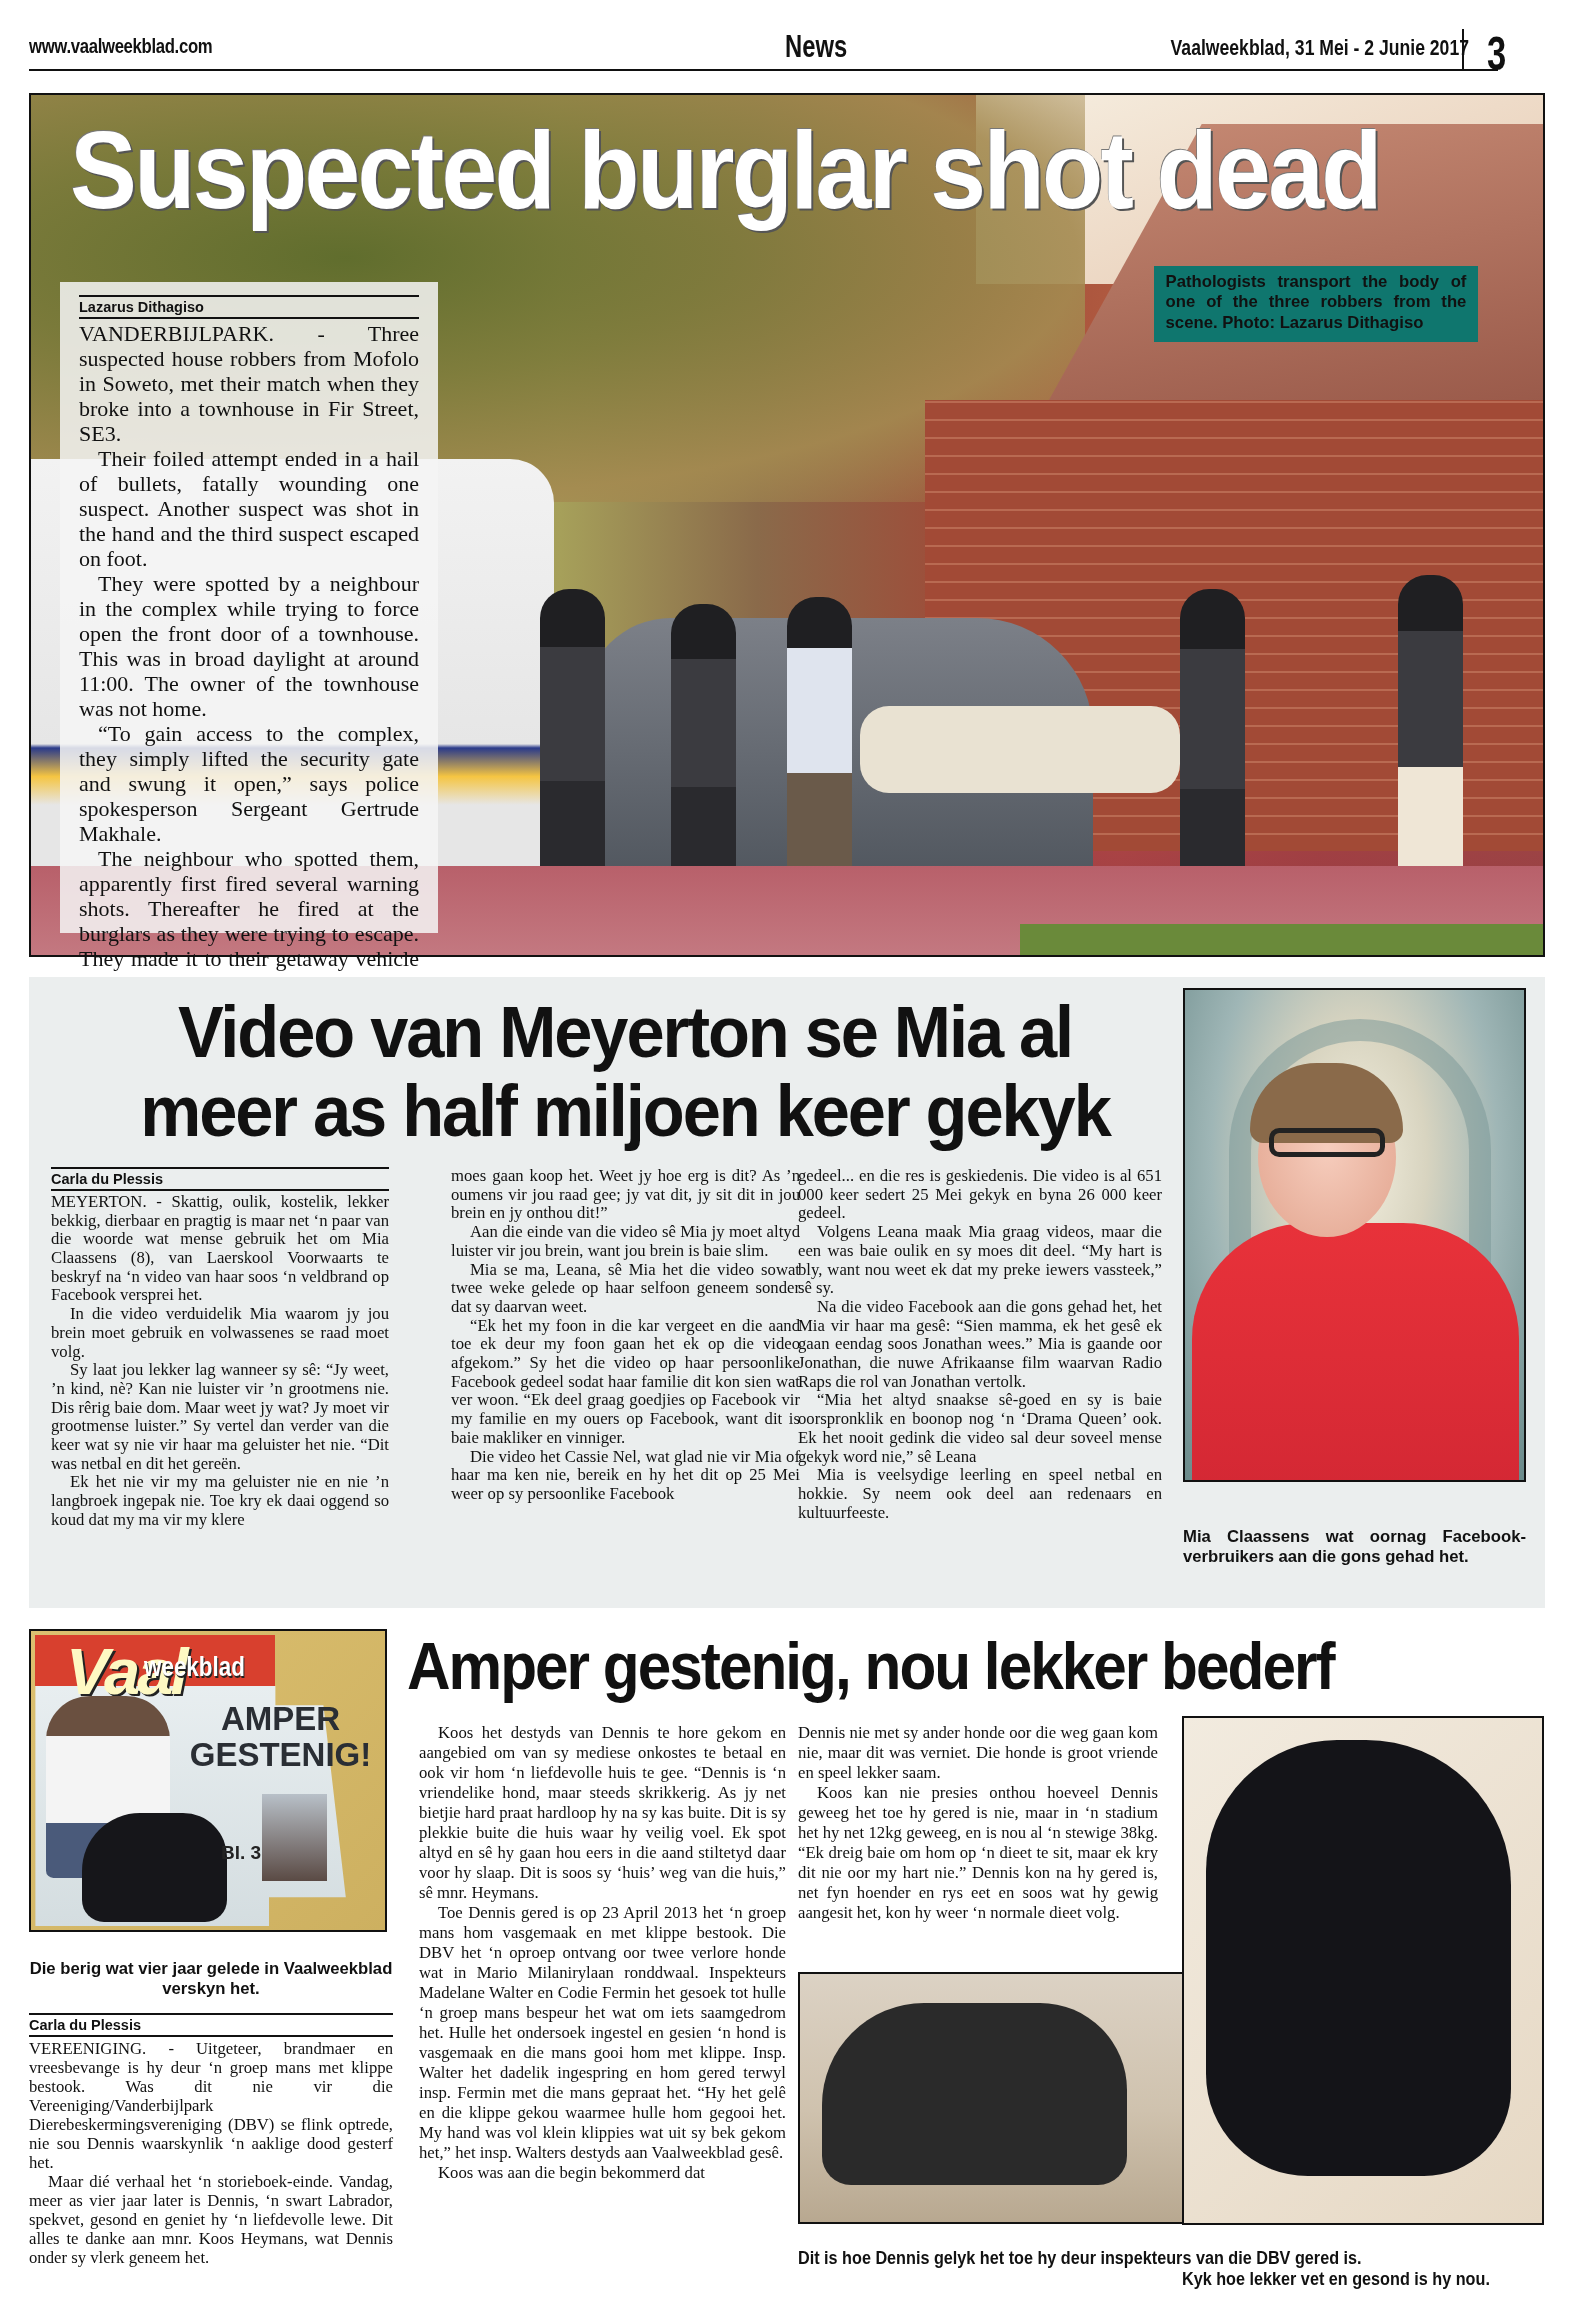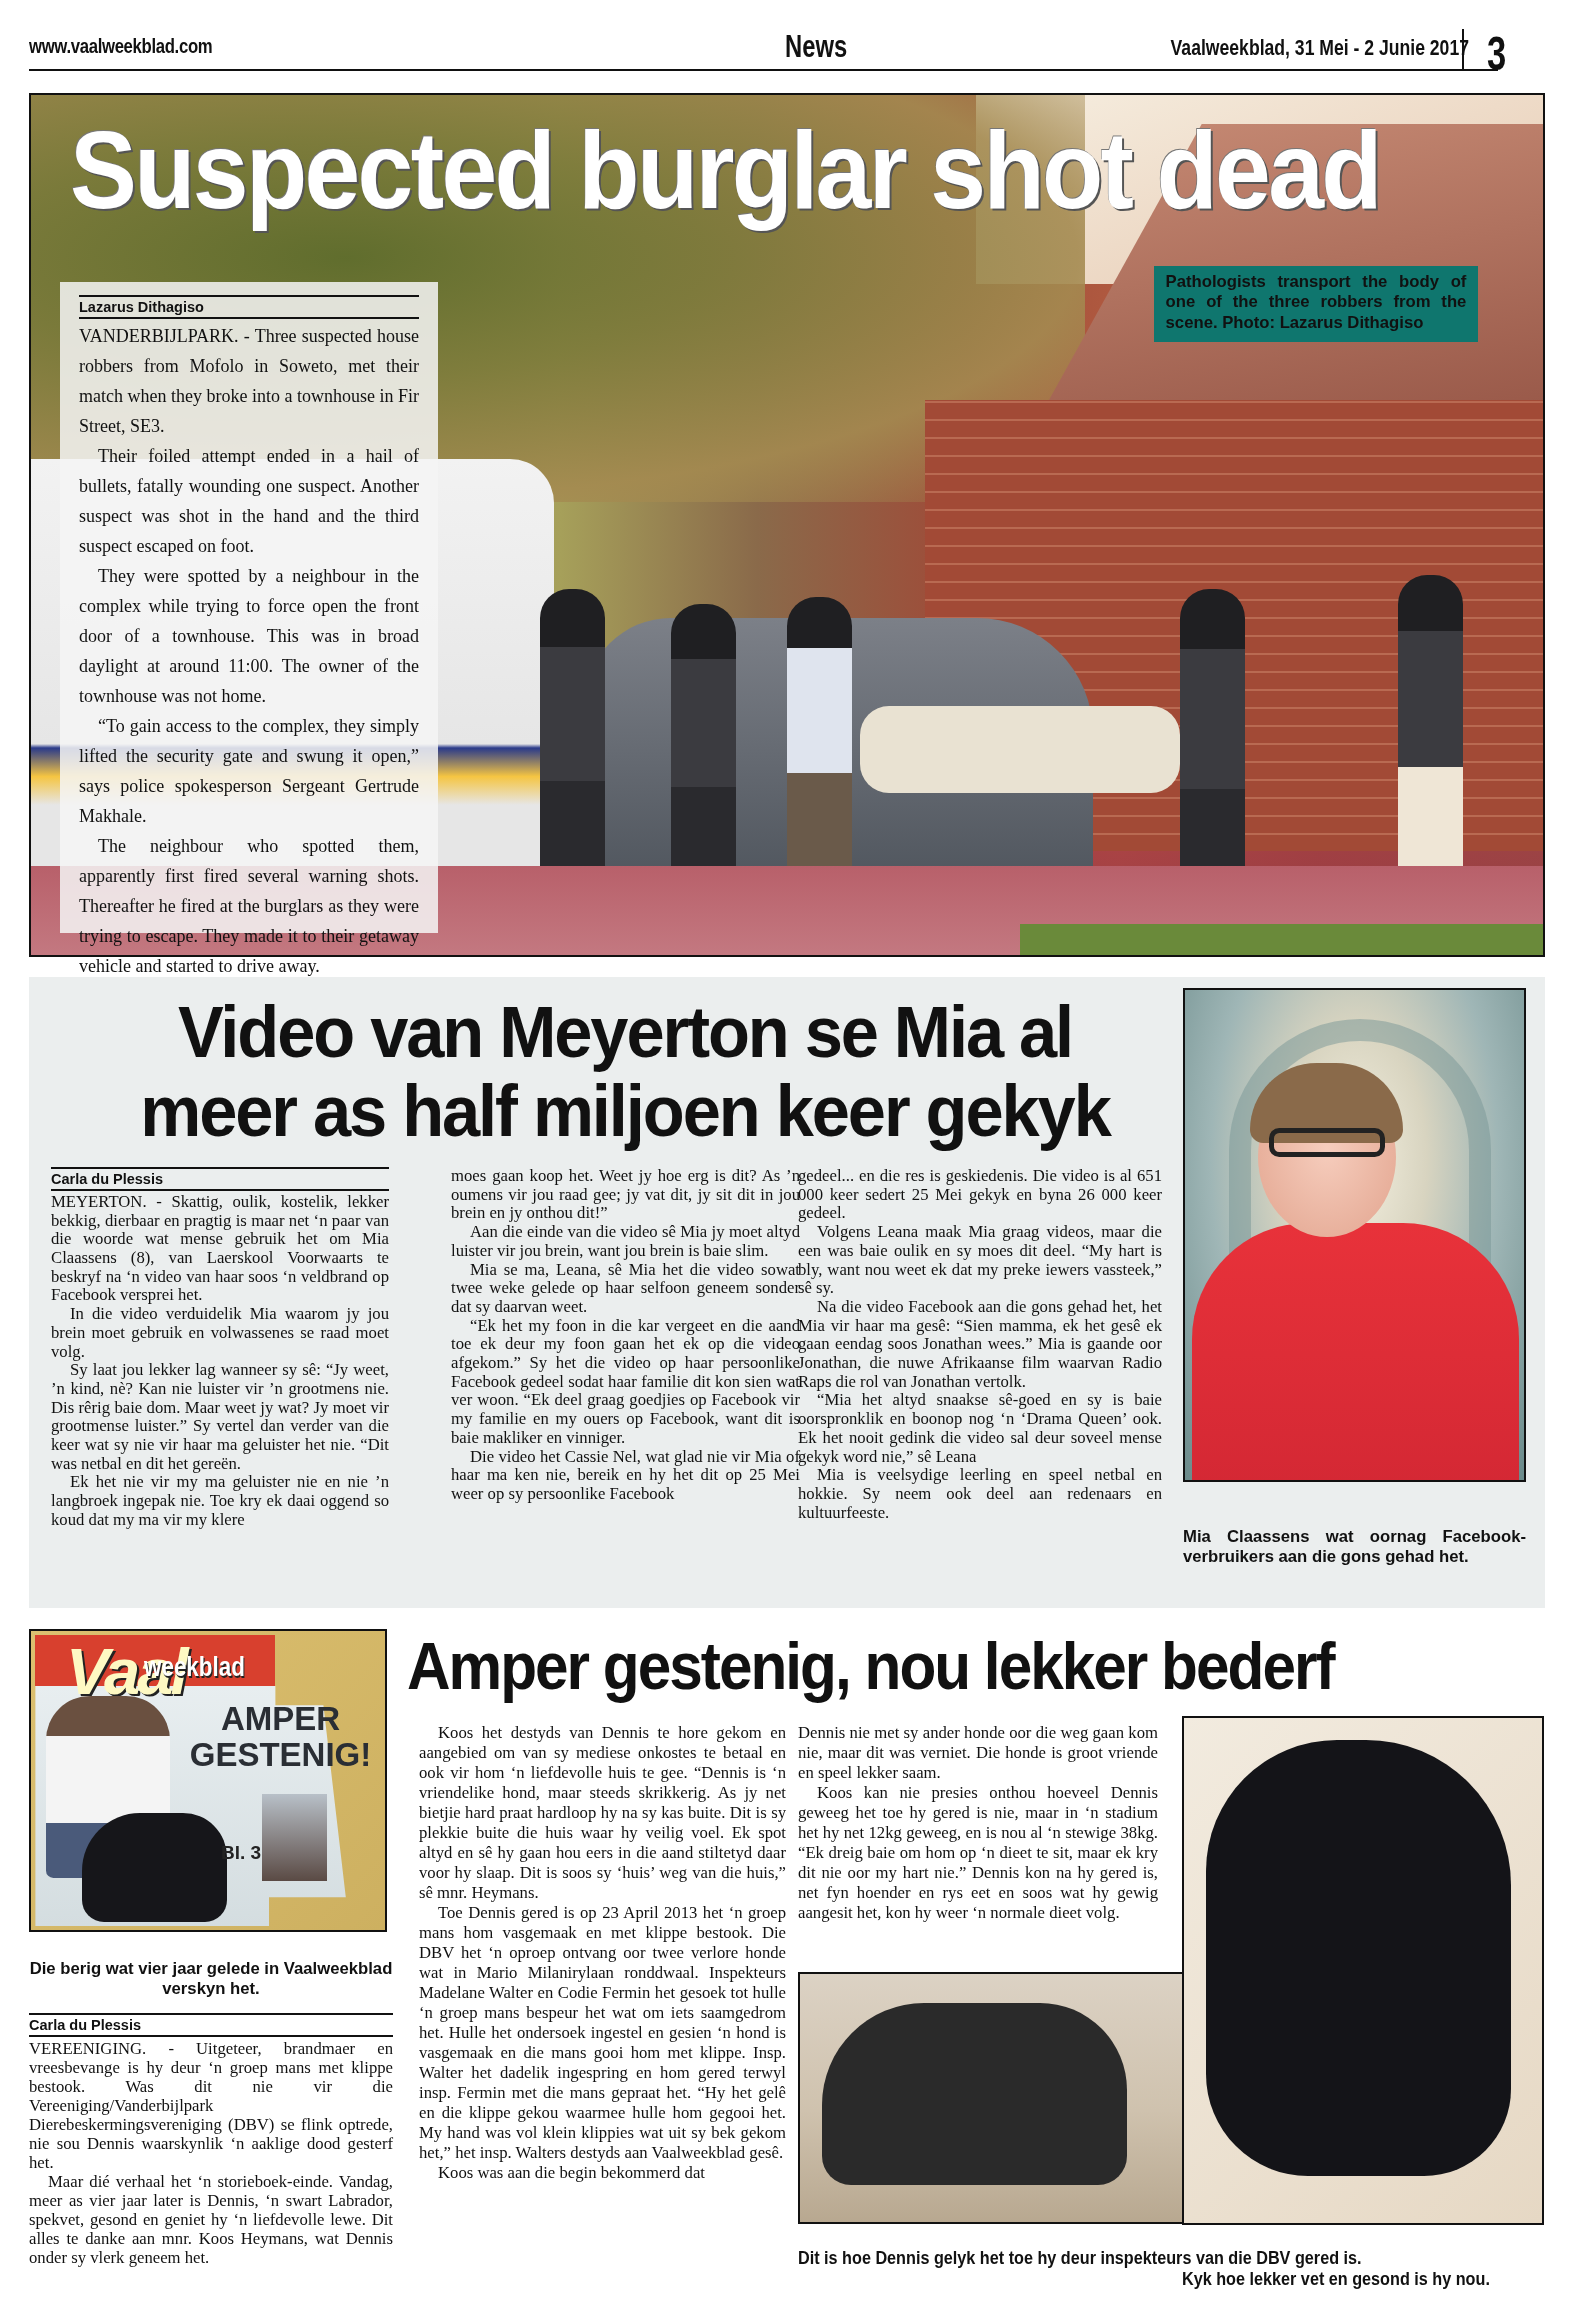--- a/index.html
+++ b/index.html
@@ -28,21 +28,21 @@
   .photo1 .car { position: absolute; left: 553px; top: 523px; width: 509px; height: 276px; background: linear-gradient(180deg, #7c8088, #4e545c); border-radius: 87px 116px 22px 22px; }
   .photo1 .body { position: absolute; left: 829px; top: 611px; width: 320px; height: 87px; background: #e9e2d2; border-radius: 29px; }
   .photo1 .ground { position: absolute; left: 0; top: 771px; width: 100%; height: 95px; background: linear-gradient(180deg, #b8606a, #c47a82); }
   .photo1 .grass { position: absolute; left: 989px; top: 829px; width: 538px; height: 36px; background: #6a8a3a; }
   .person { position: absolute; width: 65px; background: linear-gradient(180deg, #1f1f22 0 18%, #3b3b40 18% 60%, #2a2a2e 60%); border-radius: 29px 29px 4.4px 4.4px; }
 
   .headline1 { position: absolute; left: 70px; top: 116px; font-family: "Liberation Sans", sans-serif; font-weight: bold; font-size: 109px; line-height: 1; color: #fff; white-space: nowrap; letter-spacing: -2.9px; transform: scaleX(0.92); transform-origin: left; text-shadow: 2.2px 2.2px 0 #555, -0.7px -0.7px 0 #777; }
 
   .textbox1 { position: absolute; left: 60px; top: 282px; width: 378px; height: 651px; background: rgba(244,244,244,0.86); padding: 13px 19px 0 19px; }
   .byline { font-family: "Liberation Sans", sans-serif; font-weight: bold; font-size: 14.5px; border-top: 2.2px solid #111; border-bottom: 2.2px solid #111; padding: 1.5px 0 1.5px 0; margin-bottom: 1.5px; line-height: 17.4px; }
-  .body-txt p { font-size: 18px; line-height: 30px; text-align: justify; text-indent: 19px; }
+  .body-txt p { font-size: 22px; line-height: 25px; text-align: justify; text-indent: 19px; }
   .body-txt p.first { text-indent: 0; }
 
   .caption1 { position: absolute; left: 1154px; top: 266px; width: 324px; background: #0f766e; padding: 5.8px 11.6px 8.7px 11.6px; font-family: "Liberation Sans", sans-serif; font-weight: bold; font-size: 16.7px; line-height: 20.4px; text-align: justify; }
 
   
   .mia { position: absolute; left: 29px; top: 977px; width: 1516px; height: 631px; background: #ebeeee; }
   .headline2 { position: absolute; left: 29px; top: 14.5px; width: 1134px; font-family: "Liberation Sans", sans-serif; font-weight: bold; font-size: 73px; line-height: 79px; text-align: center; letter-spacing: -2.2px; transform: scaleX(0.94); transform-origin: center; }
   .col { position: absolute; }
   .mia .c1 { left: 22px; top: 190px; width: 338px; }
   .mia .c2 { left: 422px; top: 190px; width: 349px; }

